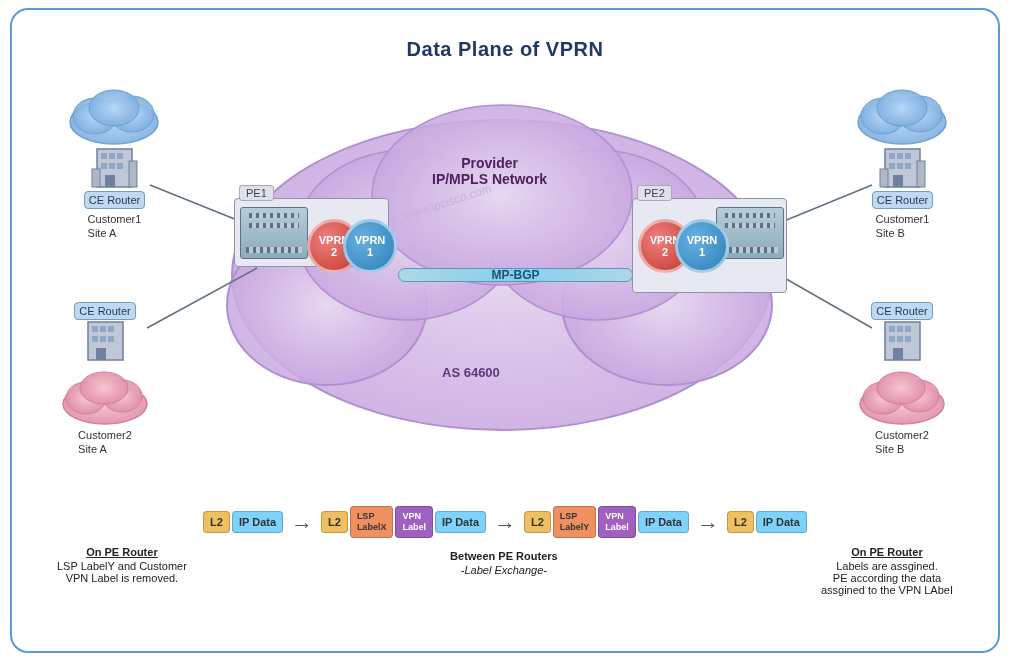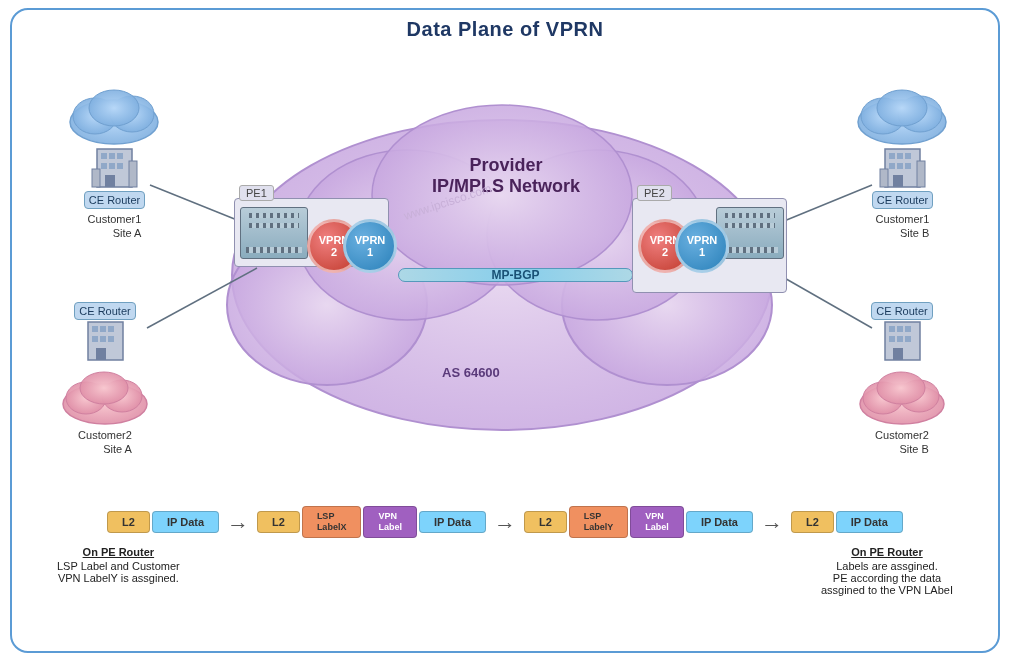--- a/index.html
+++ b/index.html
@@ -19,21 +19,21 @@
       position: absolute;
       top: 8px;
       left: 10px;
       background: #fff;
     }
     .page-title {
       text-align: center;
       font-size: 20px;
       font-weight: bold;
       color: #1f3864;
-      padding-top: 8px;
+      padding-top: 28px;
       letter-spacing: 0.5px;
     }
     .cloud-svg {
       width: 100%;
       height: 100%;
     }
     
     .vprn-circle {
       position: absolute;
       width: 54px;
@@ -77,26 +77,26 @@
       border-radius: 4px;
       padding: 2px 4px;
       font-size: 11px;
       color: #1a3a5c;
       margin-top: 2px;
       text-align: center;
     }
     .site-label {
       font-size: 11px;
       color: #333;
-      text-align: right;
+      text-align: left;
       margin-top: 3px;
       line-height: 1.3;
     }
     .packet-box {
-      padding: 4px 14px;
+      padding: 4px 6px;
       border-radius: 4px;
       font-size: 11px;
       font-weight: bold;
       color: #333;
       border: 1px solid rgba(0,0,0,0.2);
       white-space: nowrap;
     }
     .pkt-l2 { background: #f0c060; }
     .pkt-ip { background: #7dd3fc; }
     .pkt-lsp { background: #f09060; font-size: 9px; }
@@ -116,21 +116,21 @@
       </radialGradient>
     </defs>
     <ellipse cx="295" cy="200" rx="270" ry="155" fill="url(#cloudGrad)" stroke="#b090d0" stroke-width="2"></ellipse>
     <ellipse cx="120" cy="230" rx="100" ry="80" fill="url(#cloudGrad)" stroke="#b090d0" stroke-width="2"></ellipse>
     <ellipse cx="460" cy="230" rx="105" ry="80" fill="url(#cloudGrad)" stroke="#b090d0" stroke-width="2"></ellipse>
     <ellipse cx="200" cy="160" rx="110" ry="85" fill="url(#cloudGrad)" stroke="#b090d0" stroke-width="1.5"></ellipse>
     <ellipse cx="390" cy="160" rx="110" ry="85" fill="url(#cloudGrad)" stroke="#b090d0" stroke-width="1.5"></ellipse>
     <ellipse cx="295" cy="120" rx="130" ry="90" fill="url(#cloudGrad)" stroke="#b090d0" stroke-width="1.5"></ellipse>
   </svg>
 
-  <div style="position:absolute;top:145px;left:420px;text-align:center;font-size:18px;font-weight:bold;color:#4a235a;pointer-events:none;z-index:15;">
+  <div style="position:absolute;top:145px;left:420px;text-align:center;font-size:14px;font-weight:bold;color:#4a235a;pointer-events:none;z-index:15;">
     <div>Provider</div>
     <div>IP/MPLS Network</div>
   </div>
   <div style="position:absolute;top:355px;left:430px;font-size:13px;font-weight:bold;color:#5a3a7a;z-index:15;">AS 64600</div>
   <div style="position:absolute;top:185px;left:390px;font-size:12px;color:#c8b0d8;transform:rotate(-18deg);white-space:nowrap;z-index:15;pointer-events:none;">www.ipcisco.com</div>
 
   <div style="position:absolute;top:188px;left:222px;width:155px;height:69px;background:#e8e8f2;border:1.5px solid #9090b0;border-radius:4px;z-index:20;">
     <div style="position:absolute;top:-14px;left:4px;font-size:11px;color:#444;background:#e0e0ee;padding:1px 6px;border-radius:3px;border:1px solid #aaa;">PE1</div>
 
     <div style="position:absolute;top:8px;left:5px;width:68px;height:52px;background:linear-gradient(180deg,#b8ccd8 0%,#8aacbe 100%);border:1.5px solid #607080;border-radius:3px;">
@@ -309,24 +309,28 @@
       <div style="display:flex;align-items:center;gap:2px;">
         <div class="packet-box pkt-l2">L2</div>
         <div class="packet-box pkt-ip">IP Data</div>
       </div>
     </div>
 
     <div style="display:flex;align-items:flex-start;justify-content:space-between;margin-top:8px;padding:0 30px;">
 
       <div style="text-align:center;font-size:11px;color:#222;max-width:140px;">
         <div style="text-decoration:underline;font-weight:bold;margin-bottom:2px;">On PE Router</div>
-        <div>LSP Label and Customer</div>
-        <div>VPN LabelY is assgined.</div>
-      </div>
-
+        <div>LSP LabelY and Customer</div>
+        <div>VPN Label is removed.</div>
+      </div>
+
+      <div style="text-align:center;font-size:11px;color:#222;max-width:140px;margin-top:4px;">
+        <div style="font-weight:bold;margin-bottom:2px;">Between PE Routers</div>
+        <div style="font-style:italic;">-Label Exchange-</div>
+      </div>
 
       <div style="text-align:center;font-size:11px;color:#222;max-width:160px;">
         <div style="text-decoration:underline;font-weight:bold;margin-bottom:2px;">On PE Router</div>
         <div>Labels are assgined.</div>
         <div>PE according the data</div>
         <div>assgined to the VPN LAbeI</div>
       </div>
     </div>
   </div>
 

